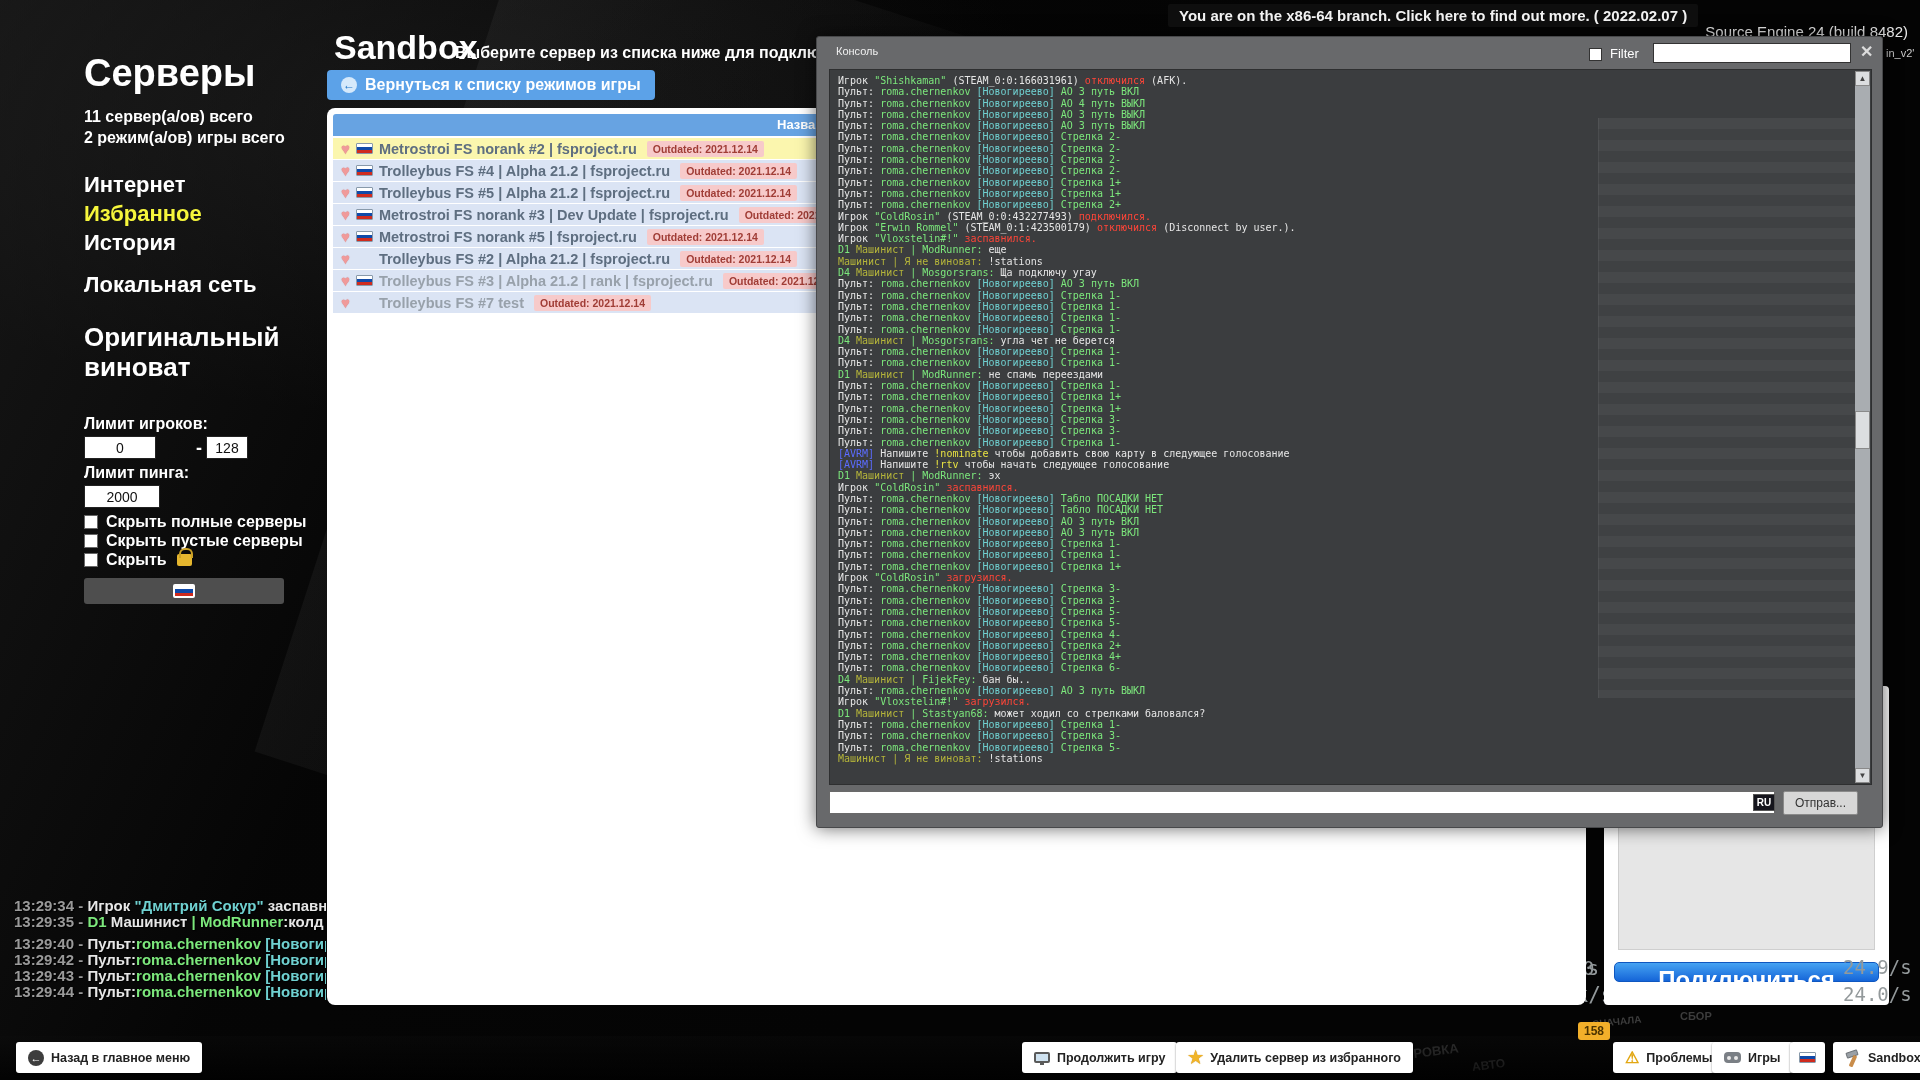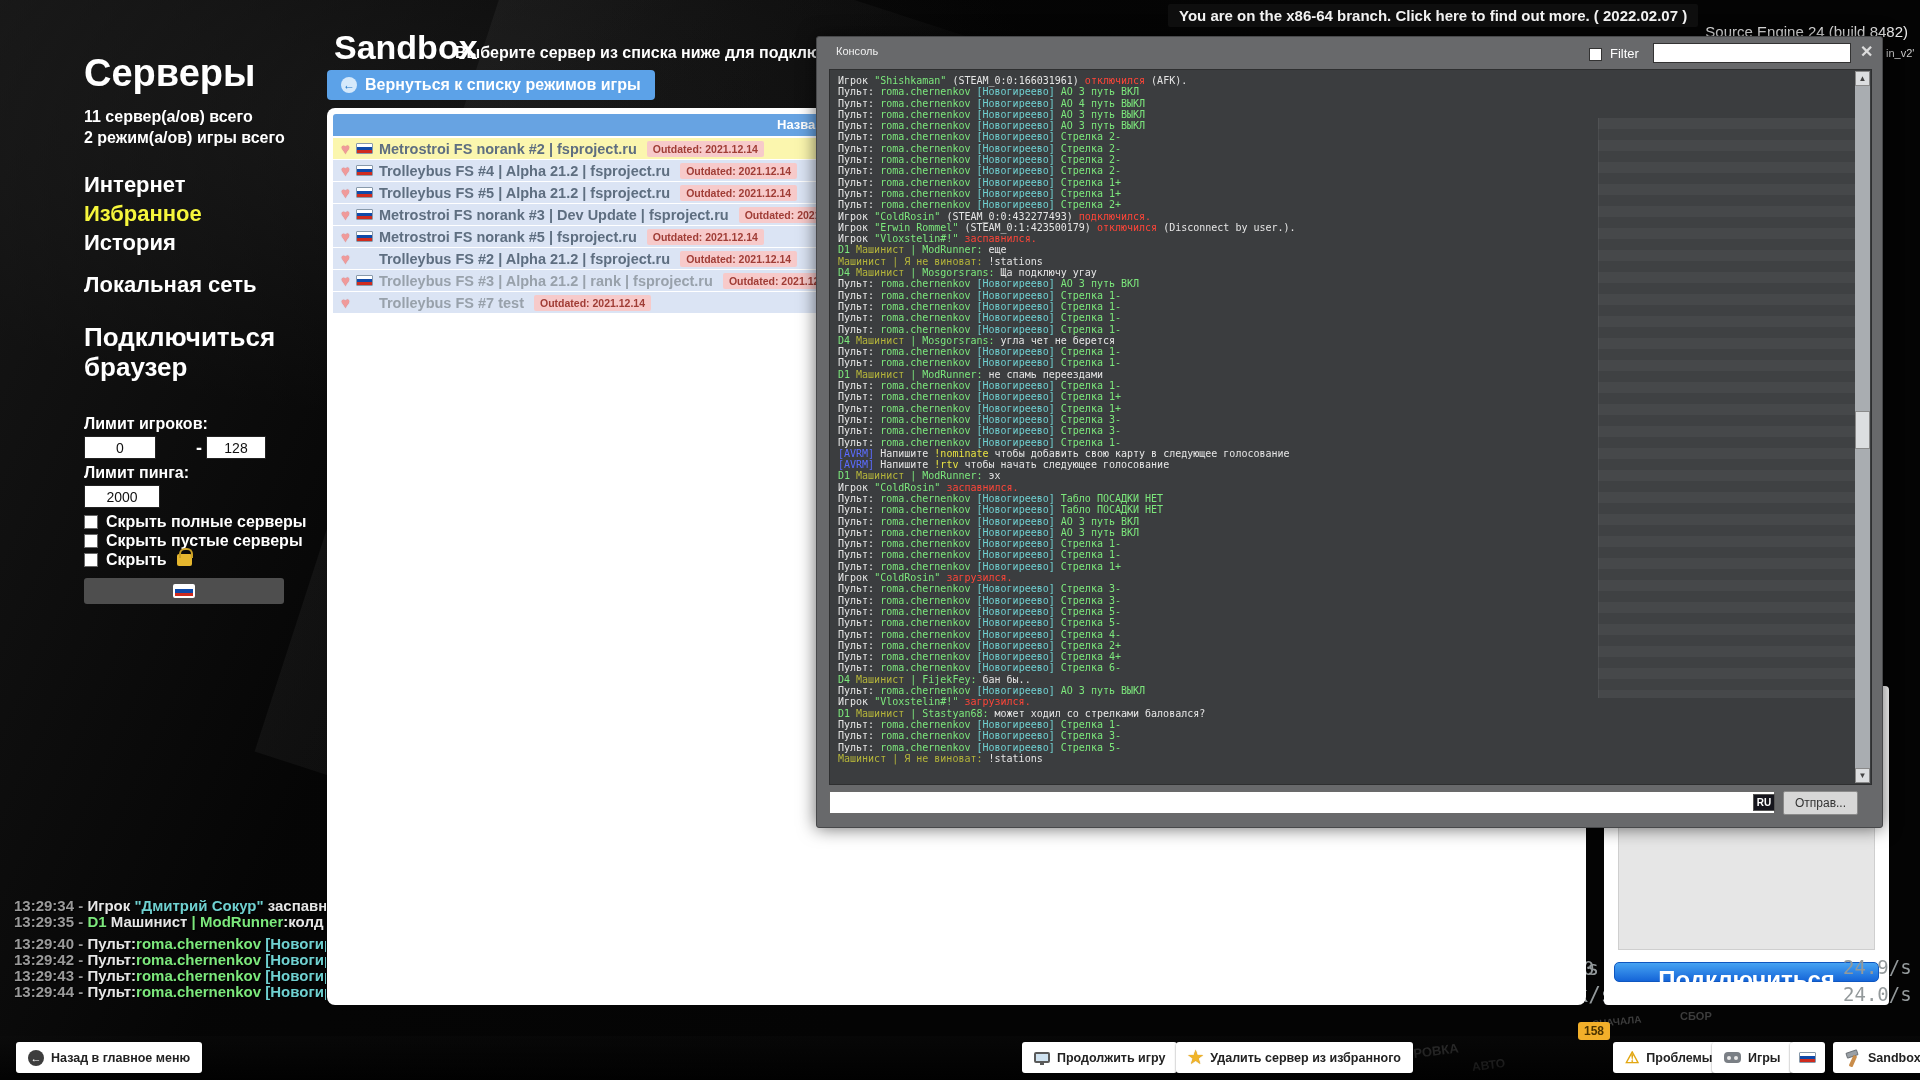--- a/index.html
+++ b/index.html
@@ -166,26 +166,26 @@
 <div class="world" style="left:1472px; top:1058px; font-size:12px; transform:rotate(-7deg);">АВТО</div>
 
 <div id="sidebar">
   <div id="sb-title">Серверы</div>
   <div class="sb-sub" style="top:108px;">11 сервер(а/ов) всего</div>
   <div class="sb-sub" style="top:129px;">2 режим(а/ов) игры всего</div>
   <div class="sb-menu-item" style="top:172px;">Интернет</div>
   <div class="sb-menu-item active" style="top:201px;">Избранное</div>
   <div class="sb-menu-item" style="top:230px;">История</div>
   <div class="sb-menu-item" style="top:272px;">Локальная сеть</div>
-  <div id="sb-origbrowser">Подключиться браузер</div>
+  <div id="sb-origbrowser">Оригинальный виноват</div>
 
   <div class="sb-label" style="top:415px;">Лимит игроков:</div>
   <input class="sb-input" style="left: 84px; top: 436px; width: 72px;" value="0">
   <div id="dash">-</div>
-  <input class="sb-input" style="left: 206px; top: 436px; width: 60px; text-align: center;" value="128">
+  <input class="sb-input" style="left: 206px; top: 436px; width: 42px; text-align: center;" value="128">
   <div class="sb-label" style="top:464px;">Лимит пинга:</div>
   <input class="sb-input" style="left: 84px; top: 485px; width: 76px;" value="2000">
 
   <div class="cb-row" style="top:513px;">
     <span class="cb-box"></span>
     <span>Скрыть полные серверы</span>
   </div>
   <div class="cb-row" style="top:532px;">
     <span class="cb-box"></span>
     <span>Скрыть пустые серверы</span>

